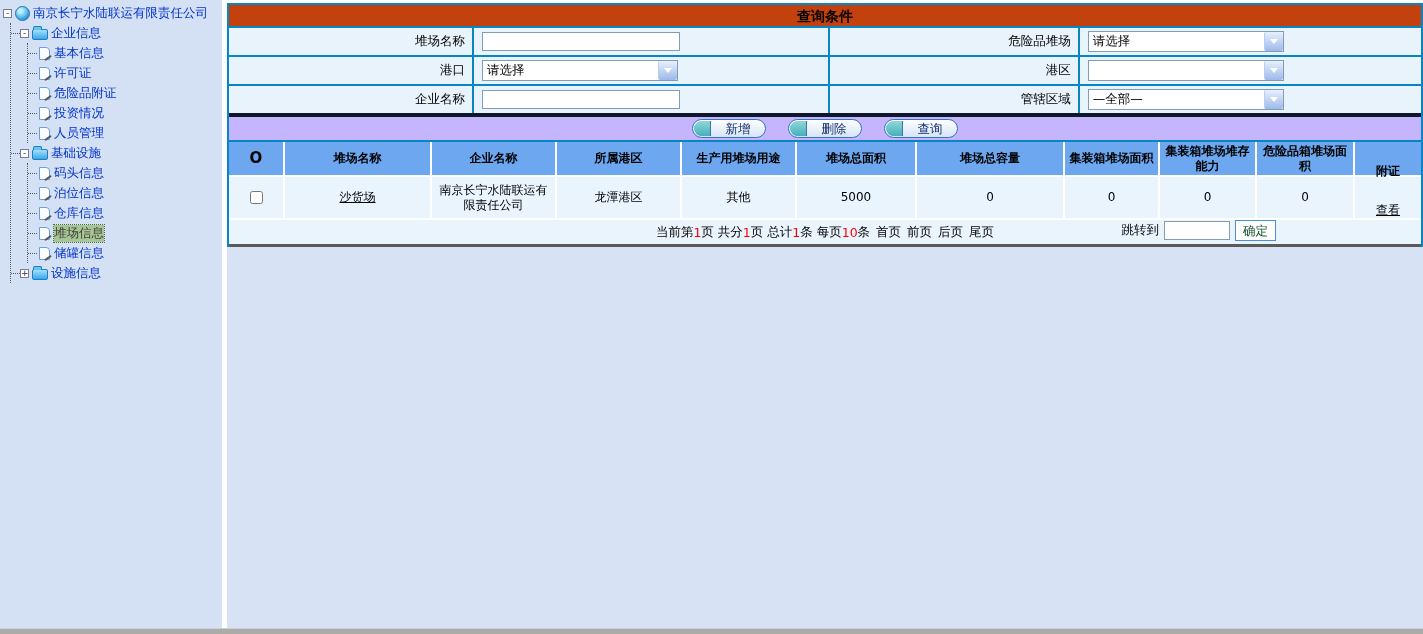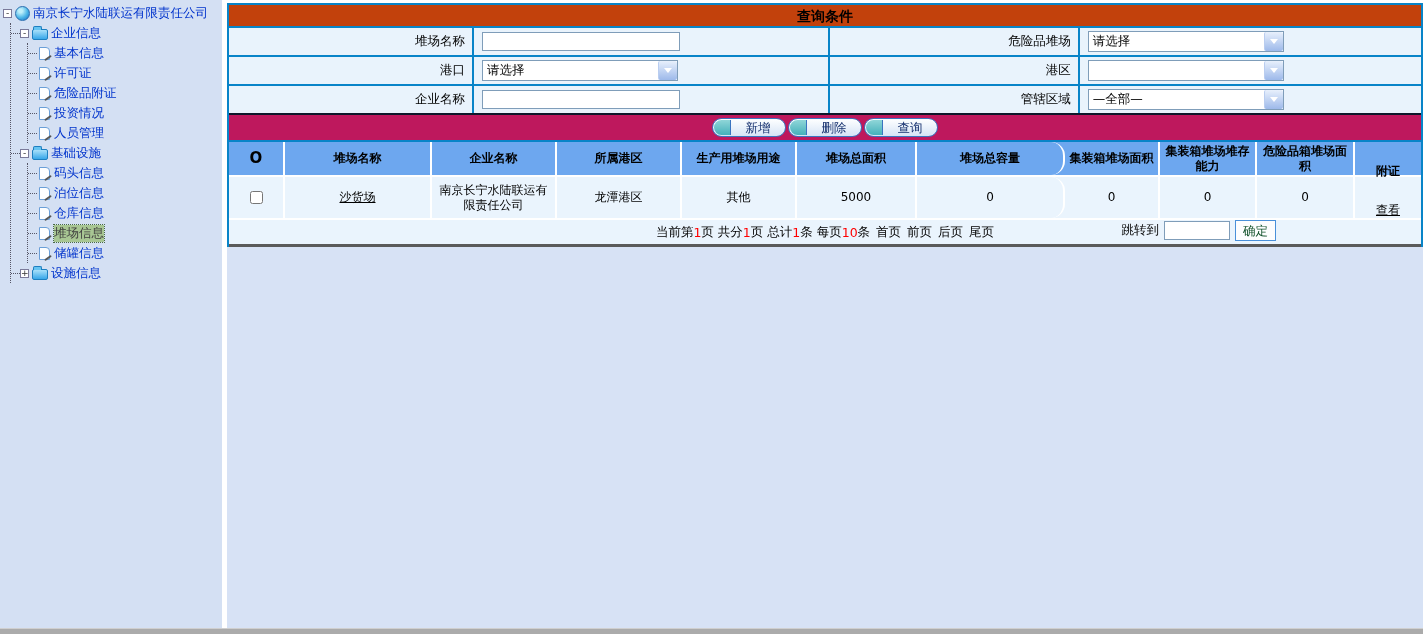--- a/index.html
+++ b/index.html
@@ -106,22 +106,22 @@
     background: linear-gradient(#e8f0fc, #9db9ea);
     border-left: 1px solid #b9cdf0; border-radius: 2px;
     display: flex; align-items: center; justify-content: center;
   }
   .sel-arrow::after {
     content: ""; width: 0; height: 0;
     border-left: 4px solid transparent; border-right: 4px solid transparent;
     border-top: 5px solid #fff;
   }
   .btn-row {
-    display: flex; align-items: center; justify-content: center; gap: 2px;
-    background: #be185d; border-top: 2px solid #0f172a; height: 27px;
+    display: flex; align-items: center; justify-content: center; gap: 22px;
+    background: #c4b5fd; border-top: 4px solid #0f172a; height: 27px;
   }
   .pill-btn {
     position: relative; width: 74px; height: 19px;
     border: 1px solid #3a74c0; border-radius: 10px;
     background: linear-gradient(#feffff, #d6e4f6);
     font-family: inherit; font-size: 12.5px; color: #15306e;
     cursor: pointer; padding-left: 18px; line-height: 16px;
   }
   .pill-accent {
     position: absolute; left: 1px; top: 1px; bottom: 1px; width: 17px;
@@ -136,21 +136,21 @@
   }
   .tbl-row { display: flex; background: #eaf4fd; border-top: 2px solid #fff; height: 43px; }
   .cell {
     display: flex; align-items: center; justify-content: center;
     border-right: 2px solid #fff; text-align: center;
     padding: 1px 2px; line-height: 1.25;
   }
   .cell:last-child { border-right: none; }
   .c0 { flex: 0 0 56px; } .c1 { flex: 0 0 147px; } .c2 { flex: 0 0 125px; }
   .c3 { flex: 0 0 125px; } .c4 { flex: 0 0 115px; } .c5 { flex: 0 0 120px; }
-  .c6 { flex: 0 0 148px; border-radius: 14px; } .c7 { flex: 0 0 95px; } .c8 { flex: 0 0 97px; }
+  .c6 { flex: 0 0 148px; } .c7 { flex: 0 0 95px; } .c8 { flex: 0 0 97px; }
   .c9 { flex: 0 0 98px; } .c10 { flex: 1 1 auto; margin-top: 25px; }
   .select-all-glyph { font-weight: bold; font-size: 15px; }
   a.grid-link { color: #000000; text-decoration: underline; cursor: pointer; }
   .row-check { width: 13px; height: 13px; cursor: pointer; }
 
   
   .pager {
     position: relative; display: flex; align-items: center; justify-content: center;
     background: #eaf4fd; border-top: 2px solid #fff; border-bottom: 3px solid #5a5a5a;
     height: 29px; font-size: 12.5px;

